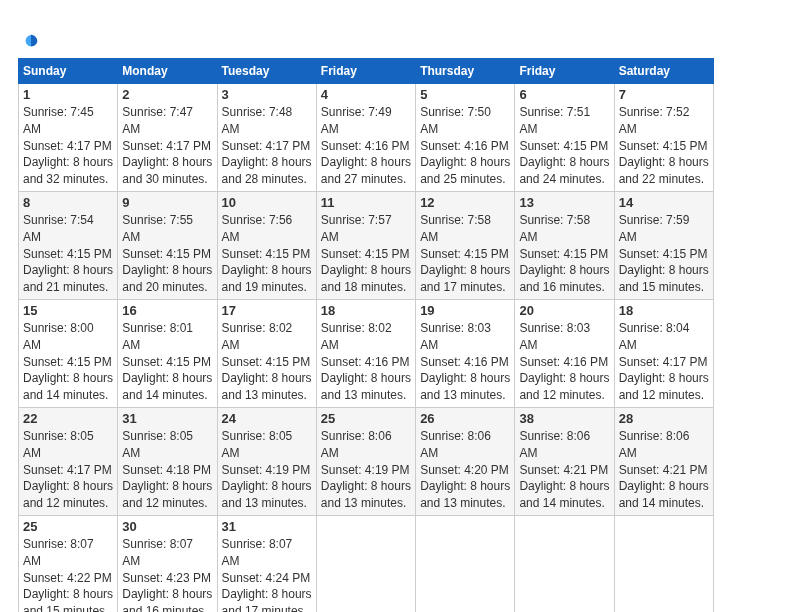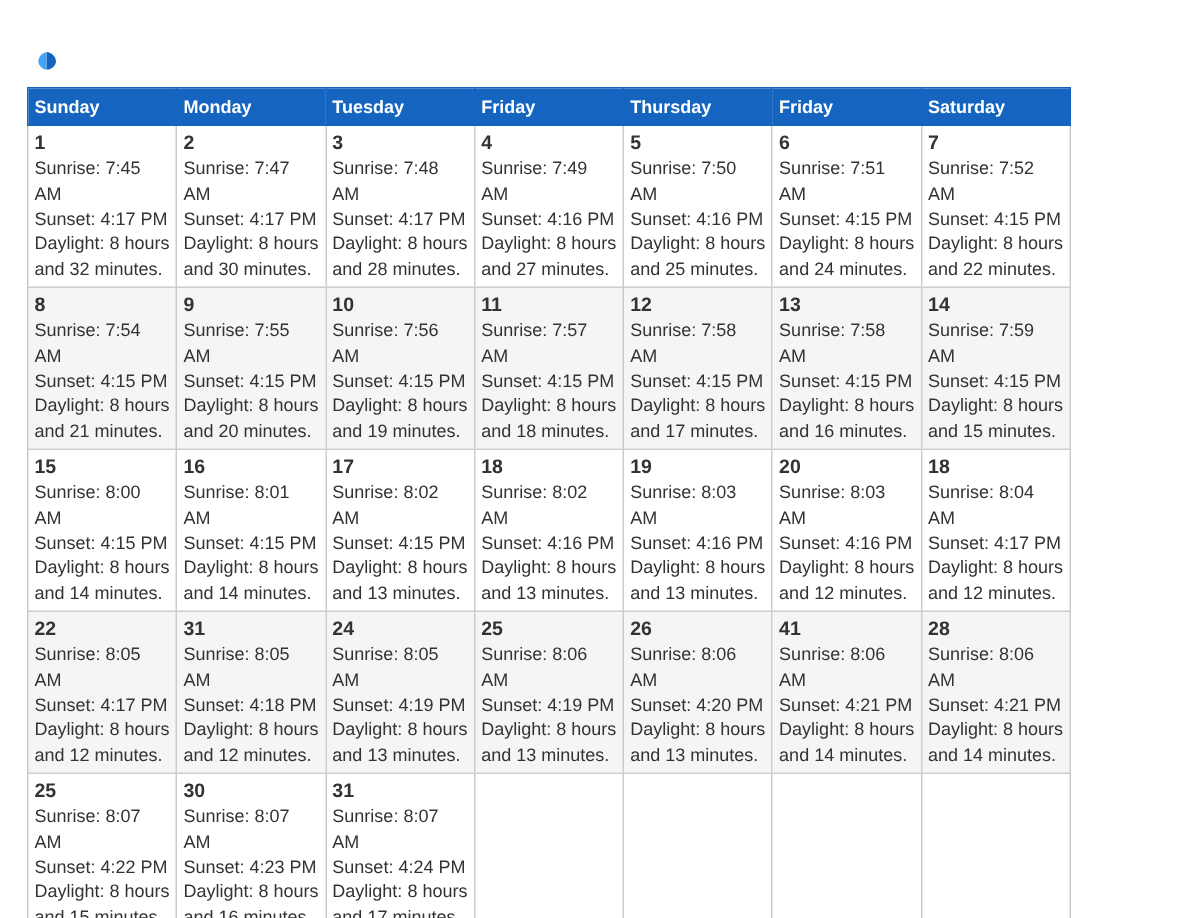--- a/index.html
+++ b/index.html
@@ -348,21 +348,21 @@
       </td>
           <td>
         <span class="day-number">26</span>
         <div class="day-cell-content">
           Sunrise: 8:06 AM<br>
           Sunset: 4:20 PM<br>
           Daylight: 8 hours and 13 minutes.
         </div>
       </td>
           <td>
-        <span class="day-number">41</span>
+        <span class="day-number">38</span>
         <div class="day-cell-content">
           Sunrise: 8:06 AM<br>
           Sunset: 4:21 PM<br>
           Daylight: 8 hours and 14 minutes.
         </div>
       </td>
           <td>
         <span class="day-number">28</span>
         <div class="day-cell-content">
           Sunrise: 8:06 AM<br>

